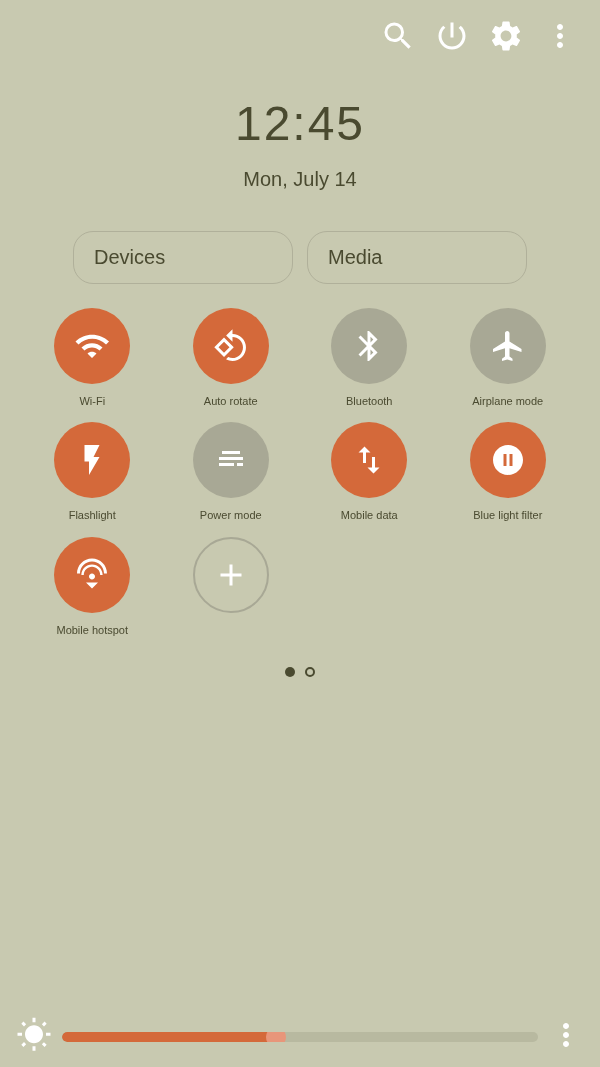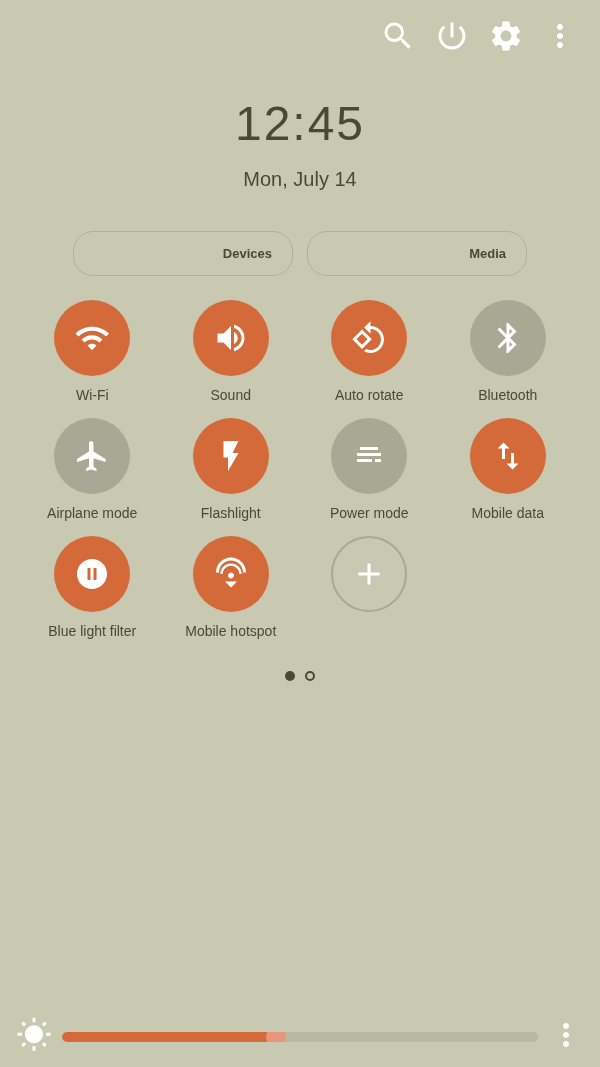--- a/index.html
+++ b/index.html
@@ -54,24 +54,23 @@
     }
 
     .dm-button {
       flex: 1;
       max-width: 220px;
       padding: 14px 20px;
       border-radius: 20px;
       border: 1.5px solid #b0b09a;
       background: transparent;
       color: #4a4a30;
-      font-size: 13px;
+      font-size: 20px;
       cursor: pointer;
-      text-align: right;
-      font-weight: bold;
+      text-align: left;
     }
 
     .grid-container {
       display: grid;
       grid-template-columns: repeat(4, 1fr);
       gap: 14px 10px;
       padding: 0 28px;
     }
 
     .tile {
@@ -90,21 +89,21 @@
       align-items: center;
       justify-content: center;
       font-size: 32px;
       color: white;
     }
 
     .active { background-color: #d4693a; }
     .inactive { background-color: #a8a895; }
 
     .tile-label {
-      font-size: 14px;
+      font-size: 11px;
       color: #4a4a30;
       text-align: center;
       line-height: 1.3;
     }
 
     .add-circle {
       width: 76px;
       height: 76px;
       border-radius: 50%;
       border: 2px solid #a8a895;
@@ -229,28 +228,20 @@
 
   <div class="tile">
     <div class="tile-circle active">
       <svg viewBox="0 0 24 24">
           <path d="M1 9l2 2c5.07-5.07 13.28-5.07 18.36 0l2-2C16.93 2.93 7.08 2.93 1 9zm8 8l3 3 3-3c-1.65-1.66-4.34-1.66-6 0zm-4-4l2 2c2.76-2.76 7.24-2.76 10 0l2-2C15.14 9.14 8.87 9.14 5 13z"></path>
         </svg>
     </div>
     <span class="tile-label">Wi-Fi</span>
   </div>
 
-  <div class="tile">
-    <div class="tile-circle active">
-      <svg viewBox="0 0 24 24">
-          <path d="M3 9v6h4l5 5V4L7 9H3zm13.5 3c0-1.77-1.02-3.29-2.5-4.03v8.05c1.48-.73 2.5-2.25 2.5-4.02zM14 3.23v2.06c2.89.86 5 3.54 5 6.71s-2.11 5.85-5 6.71v2.06c4.01-.91 7-4.49 7-8.77s-2.99-7.86-7-8.77z"></path>
-        </svg>
-    </div>
-    <span class="tile-label">Sound</span>
-  </div>
 
   <div class="tile">
     <div class="tile-circle active">
       <svg viewBox="0 0 24 24">
           <path d="M7.34 6.41L.86 12.9l6.49 6.48 6.49-6.48-6.5-6.49zM3.69 12.9l3.66-3.66L11 12.9l-3.66 3.66-3.65-3.66zm15.67-6.26C17.61 4.88 15.3 4 13 4V.76L8.76 5 13 9.24V6c1.79 0 3.58.68 4.95 2.05 2.74 2.74 2.74 7.15 0 9.9C16.58 19.32 14.79 20 13 20c-.97 0-1.94-.21-2.84-.61l-1.46 1.46C10.21 21.62 11.61 22 13 22c2.3 0 4.61-.88 6.36-2.64 3.52-3.51 3.52-9.21 0-12.72z"></path>
         </svg>
     </div>
     <span class="tile-label">Auto rotate</span>
   </div>
 

